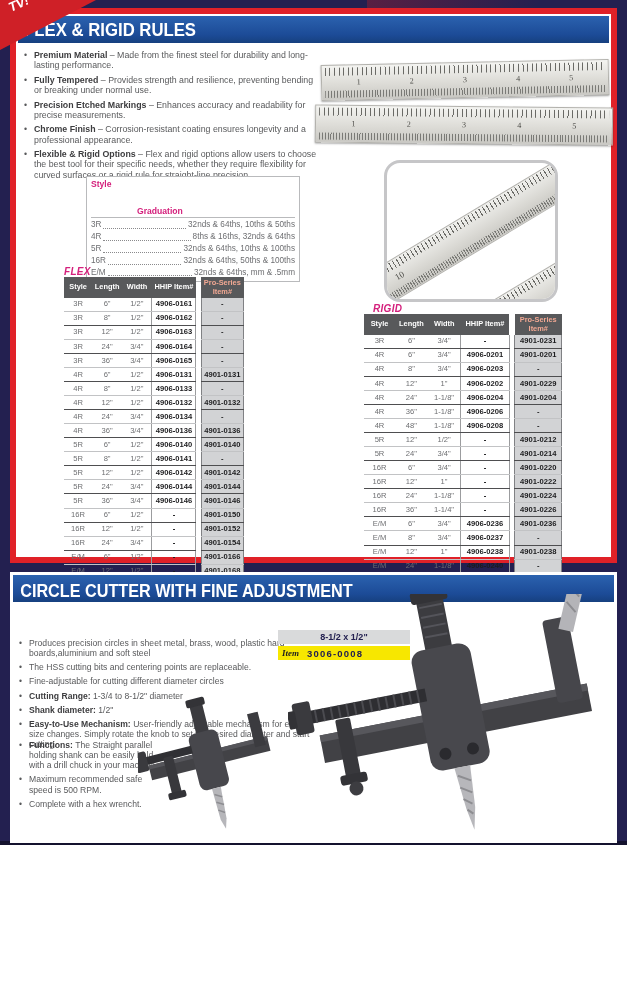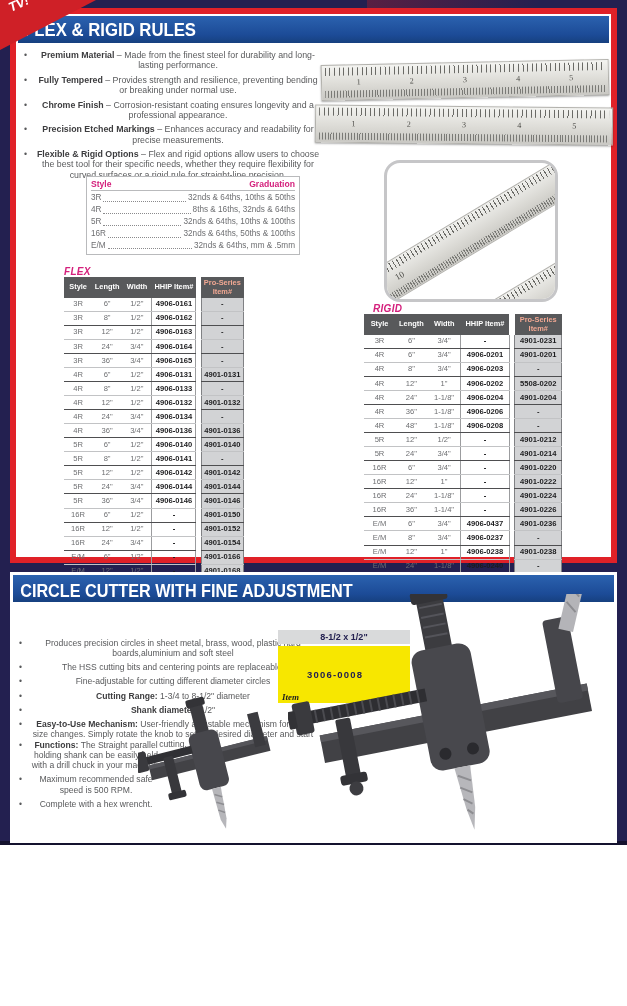--- a/index.html
+++ b/index.html
@@ -16,21 +16,21 @@
     font-size:13px; transform:rotate(-24deg); transform-origin:left top; }
 
   
   .panel1 { position:absolute; left:10px; top:8px; width:607px; height:555px;
     background:#ffffff; border:6px solid #e02128; z-index:4; }
   .bar { background:linear-gradient(180deg,#2b62af 0%, #1c4b97 70%, #16407f 100%);
     color:#ffffff; font-weight:bold; letter-spacing:0px; display:flex; align-items:center; }
   .p1-bar { position:absolute; left:2px; top:2px; right:2px; height:27px; }
   .p1-bar .ttl { font-size:19px; padding-left:7px; transform:scaleX(0.88); transform-origin:left center; white-space:nowrap; }
 
-  .bullets { list-style:none; color:#58595b;text-align:center; }
+  .bullets { list-style:none; color:#58595b; }
   .bullets li { position:relative; padding-left:12px; margin-bottom:4px; }
   .bullets li::before { content:"\2022"; position:absolute; left:2px; top:0; color:#58595b; }
   .blead { font-weight:bold; color:#3d3d3f; }
   .p1-bullets { position:absolute; left:6px; top:36px; width:300px; font-size:8.8px; line-height:1.18; }
 
   
   .ruler { position:absolute; background:linear-gradient(180deg,#f4f4f1,#dddcd7 55%,#c9c8c3);
     border:1px solid #b3b2ad; box-shadow:0 1px 2px rgba(0,0,0,0.35); }
   .ruler .ticks-t, .ruler .ticks-b { position:absolute; left:3px; right:3px; height:8px;
     background:repeating-linear-gradient(90deg,#6a6a66 0 1px, transparent 1px 4.6px); }
@@ -53,21 +53,21 @@
     display:flex; justify-content:space-between; font-size:9px; color:#4c4c48; font-family:"Liberation Serif", serif; }
   .strip1 { top:46px; left:-32px; transform:rotate(-31deg); }
   .strip2 { top:118px; left:18px; transform:rotate(-31deg); }
 
   
   .grad-table { position:absolute; left:70px; top:162px; width:214px; background:#fff;
     border:1px solid #b9babc; font-size:8.2px; color:#6d6e71; padding:2px 4px 3px 4px; }
   .grad-head { display:flex; border-bottom:1px solid #b9babc; padding-bottom:1px; margin-bottom:1px;
     color:#d4207c; font-weight:bold; font-size:8.6px; }
   .grad-head .gh-style { width:46px; }
-  .grad-head .gh-grad { flex:1; text-align:right; }
+  .grad-head .gh-grad { flex:1; text-align:left;margin-top:27px; }
   .grow { display:flex; align-items:flex-end; line-height:1.45; }
   .gstyle { white-space:nowrap; }
   .gdots { flex:1; border-bottom:1.6px dotted #8a8a8c; margin:0 2px 2px 2px; min-width:8px; }
   .ggrad { white-space:nowrap; }
 
   
   .tbl-label { position:absolute; color:#d4207c; font-weight:bold; font-style:italic; font-size:10px; letter-spacing:0.3px; }
   .flex-label { left:48px; top:252px; }
   .rigid-label { left:357px; top:289px; }
   table.cat { position:absolute; border-collapse:collapse; font-size:7.6px; table-layout:fixed; }
@@ -87,21 +87,21 @@
   
   .panel2 { position:absolute; left:10px; top:572px; width:607px; height:271px; background:#ffffff; z-index:4; }
   .p2-bar { position:absolute; left:3px; top:3px; right:3px; height:27px;align-items:flex-end; }
   .p2-bar .ttl { font-size:18px; padding-left:8px; transform:scaleX(0.9); transform-origin:left center; white-space:nowrap; }
   .p2-bullets { position:absolute; left:7px; top:38px; width:300px; font-size:8.6px; line-height:1.18;margin-top:28px; }
   .p2-bullets-narrow { position:absolute; left:7px; top:168px; width:146px; font-size:8.6px; line-height:1.18; }
 
   .spec-box { position:absolute; left:268px; top:58px; width:132px; font-size:9px; }
   .spec-size { background:#d9dadb; color:#232050; font-weight:bold; text-align:center; padding:2px 0; }
   .spec-item { background:#f7e700; display:flex; align-items:center; margin-top:2px; padding:1.5px 4px; }
-  .spec-item .il { font-weight:bold; font-style:italic; color:#1f1f1f; font-family:"Liberation Serif", serif;margin-top:44px; }
+  .spec-item .il { font-weight:bold; font-style:italic; color:#1f1f1f; font-family:"Liberation Serif", serif; }
   .spec-item .inum { font-weight:bold; color:#232050; letter-spacing:1.2px; margin-left:8px; font-size:9.5px; }
 
   .tool-small { position:absolute; left:128px; top:122px; width:150px; height:145px; }
   .tool-large { position:absolute; left:278px; top:22px; width:326px; height:248px; }
 
   .white-footer { position:absolute; top:845px; left:0; width:627px; height:161px; background:#ffffff; }
 </style>
 </head>
 <body>
 
@@ -113,22 +113,22 @@
   </div>
 
   <div class="panel1">
     <div class="bar p1-bar">
       <span class="ttl">FLEX &amp; RIGID RULES</span>
     </div>
 
     <ul class="bullets p1-bullets">
         <li><span class="blead">Premium Material </span>– Made from the finest steel for durability and long-lasting performance.</li>
         <li><span class="blead">Fully Tempered </span>– Provides strength and resilience, preventing bending or breaking under normal use.</li>
+        <li><span class="blead">Precision Etched Markings </span>– Enhances accuracy and readability for precise measurements.</li>
         <li><span class="blead">Chrome Finish </span>– Corrosion-resistant coating ensures longevity and a professional appearance.</li>
-        <li><span class="blead">Precision Etched Markings </span>– Enhances accuracy and readability for precise measurements.</li>
         <li><span class="blead">Flexible &amp; Rigid Options </span>– Flex and rigid options allow users to choose the best tool for their specific needs, whether they require flexibility for curved surfaces or a rigid rule for straight-line precision.</li>
       </ul>
 
     <div class="ruler ruler1">
       <div class="ticks-t"></div>
       <div class="ticks-b"></div>
       <div class="nums">
           <span>1</span>
           <span>2</span>
           <span>3</span>
@@ -424,21 +424,21 @@
             <td class="c3">4906-0203</td>
             <td class="gap"></td>
             <td class="c4">-</td>
           </tr>
           <tr>
             <td class="c0">4R</td>
             <td class="c1">12"</td>
             <td class="c2">1"</td>
             <td class="c3">4906-0202</td>
             <td class="gap"></td>
-            <td class="c4">5508-0202</td>
+            <td class="c4">4901-0229</td>
           </tr>
           <tr>
             <td class="c0">4R</td>
             <td class="c1">24"</td>
             <td class="c2">1-1/8"</td>
             <td class="c3">4906-0204</td>
             <td class="gap"></td>
             <td class="c4">4901-0204</td>
           </tr>
           <tr>
@@ -502,21 +502,21 @@
             <td class="c1">36"</td>
             <td class="c2">1-1/4"</td>
             <td class="c3">-</td>
             <td class="gap"></td>
             <td class="c4">4901-0226</td>
           </tr>
           <tr>
             <td class="c0">E/M</td>
             <td class="c1">6"</td>
             <td class="c2">3/4"</td>
-            <td class="c3">4906-0437</td>
+            <td class="c3">4906-0236</td>
             <td class="gap"></td>
             <td class="c4">4901-0236</td>
           </tr>
           <tr>
             <td class="c0">E/M</td>
             <td class="c1">8"</td>
             <td class="c2">3/4"</td>
             <td class="c3">4906-0237</td>
             <td class="gap"></td>
             <td class="c4">-</td>

